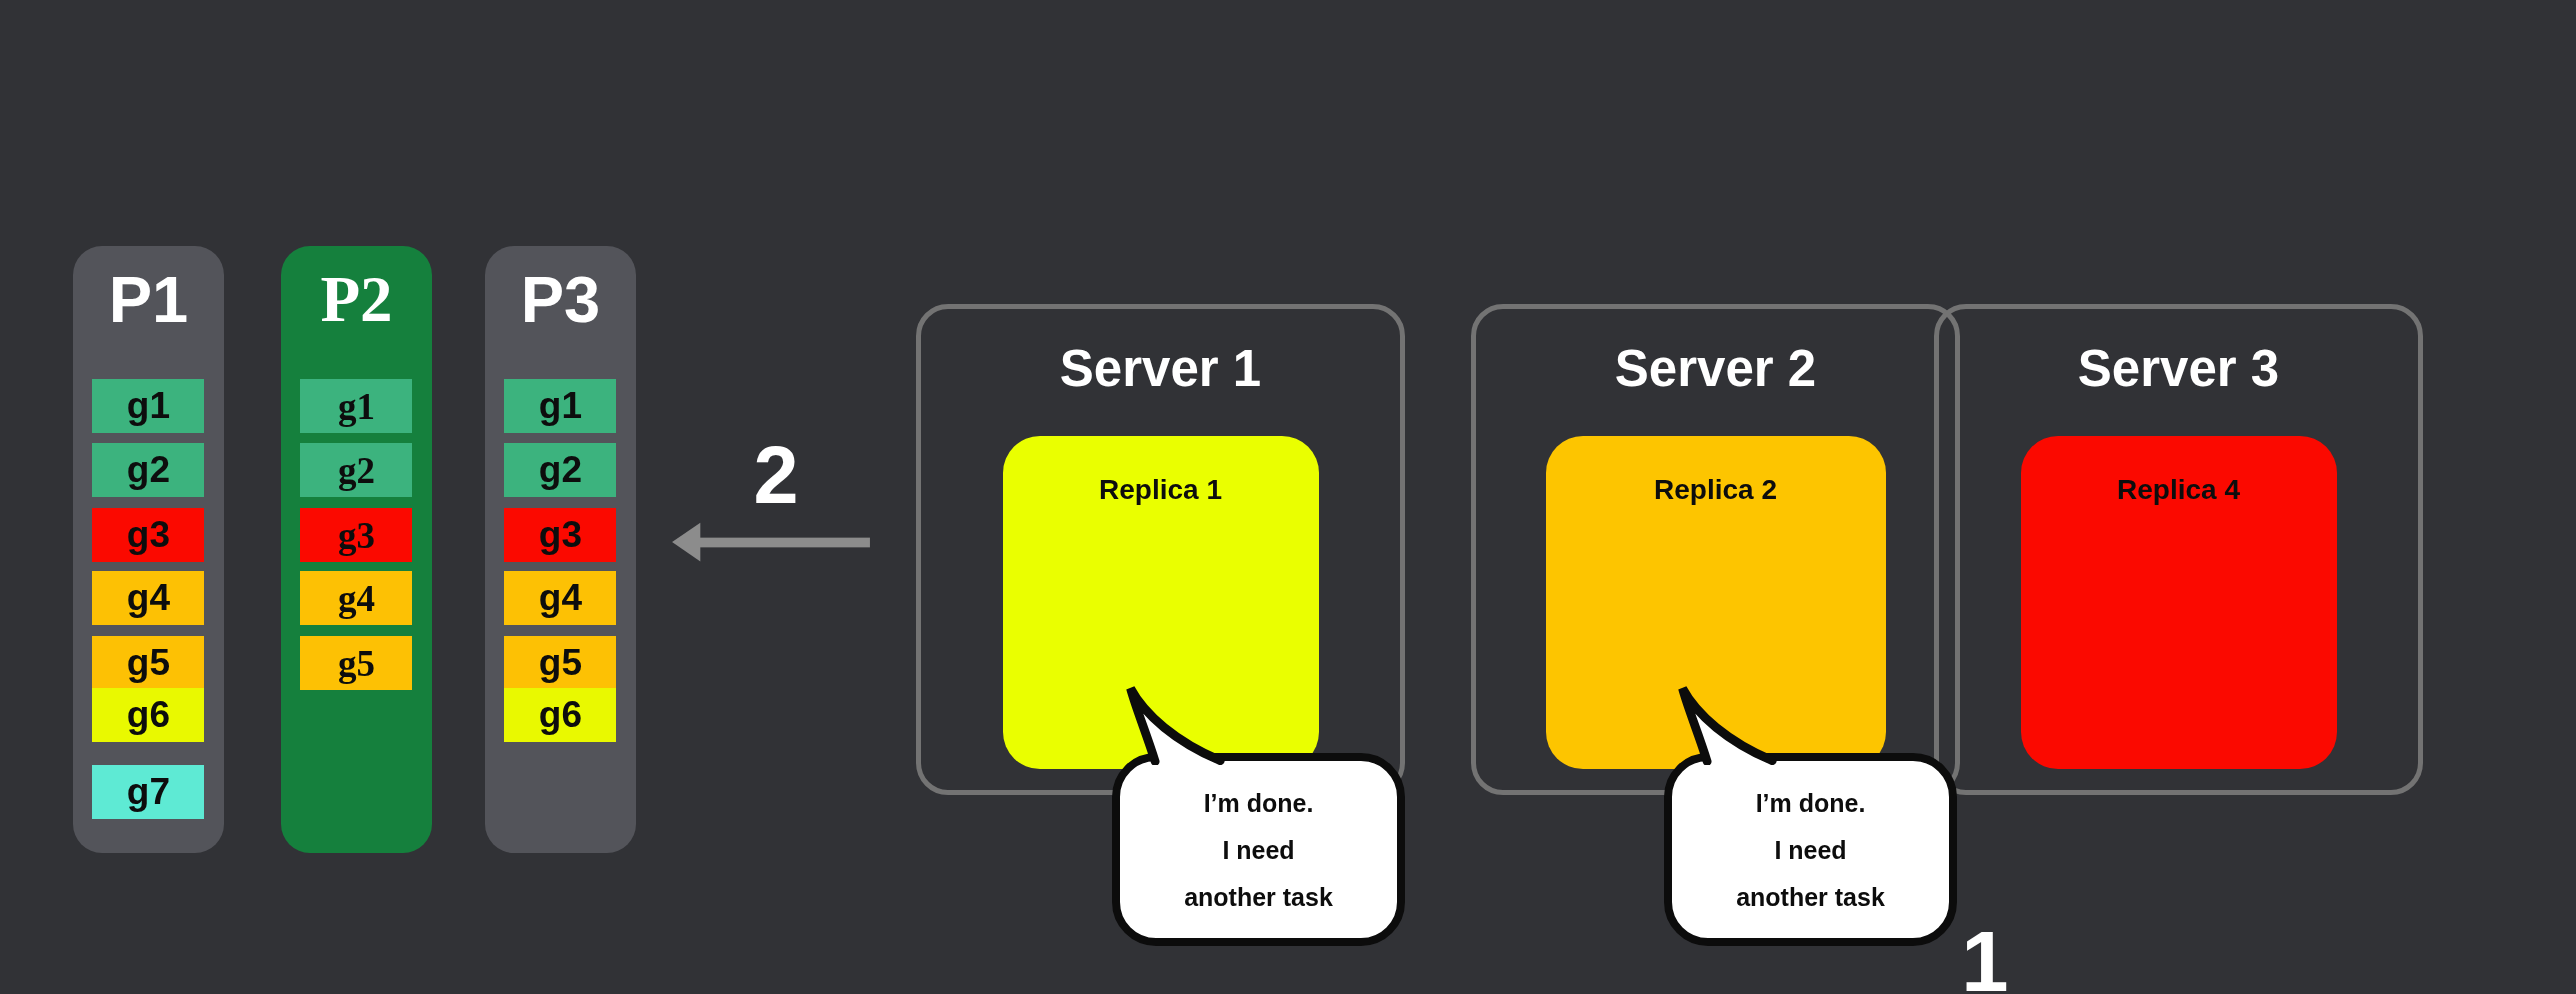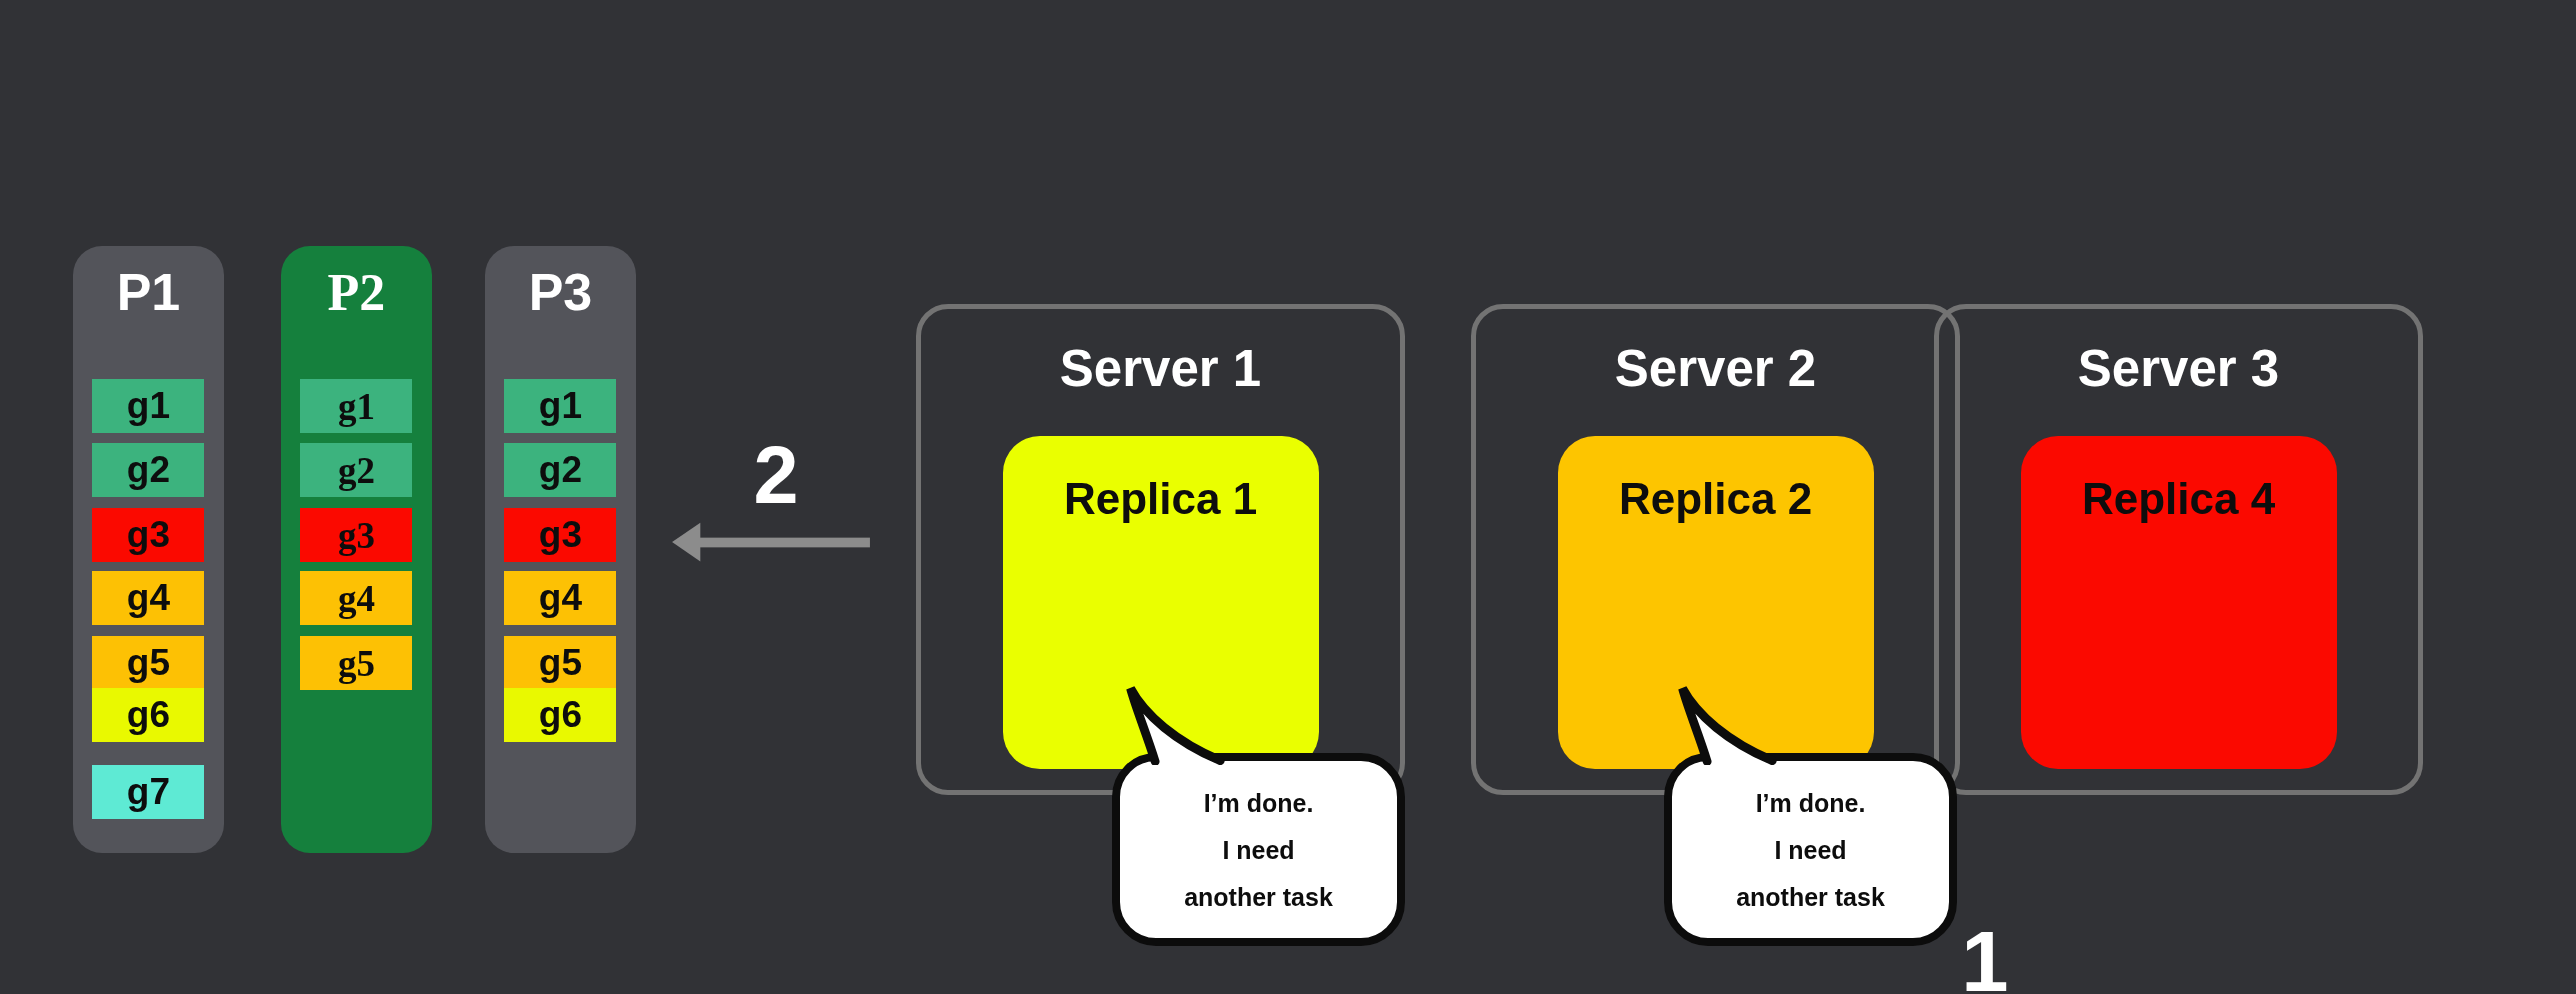--- a/index.html
+++ b/index.html
@@ -10,21 +10,21 @@
     font-weight:bold;
   }
   
   .partition{
     position:absolute;top:246px;width:151px;height:607px;
     background:#53545a;border-radius:29px;
   }
   .p1{left:73px}.p2{left:281px}.p3{left:485px}
   .ptitle{
     position:absolute;top:17.7px;left:0;width:100%;
-    text-align:center;font-size:52px;line-height:1.1;color:#ffffff;
+    text-align:center;font-size:65px;line-height:1.1;color:#ffffff;
   }
   .task{
     position:absolute;left:19.4px;width:112px;height:54px;
     display:flex;align-items:center;justify-content:center;
     font-size:37px;color:#0d0d0d;
   }
   .t1{top:133px}.t2{top:197px}.t3{top:262px}.t4{top:325px}
   .t5{top:390px}.t6{top:442px}.t7{top:519px}
   
   .step2{
@@ -45,21 +45,21 @@
   .stitle{
     position:absolute;top:32px;left:0;width:100%;
     text-align:center;font-size:51px;line-height:1.1;color:#ffffff;
   }
   .replica{
     position:absolute;top:127px;left:50%;transform:translateX(-50%);
     width:316px;height:333px;border-radius:37px;
   }
   .rlabel{
     position:absolute;top:39px;left:0;width:100%;
-    text-align:center;font-size:44px;line-height:1.1;color:#0d0d0d;
+    text-align:center;font-size:28px;line-height:1.1;color:#0d0d0d;
   }
   
   .bubble{
     position:absolute;top:753px;width:293px;height:193px;
     background:#ffffff;border:8.8px solid #0c0c0c;border-radius:44px;
     box-sizing:border-box;z-index:4;
   }
   .b1{left:1112px}.b2{left:1664px}
   .btext{
     position:absolute;top:18.6px;left:0;width:100%;
@@ -111,21 +111,21 @@
 
   <div class="server s1">
     <div class="stitle">Server 1</div>
     <div class="replica" style="background-color: rgb(234, 255, 0);">
       <div class="rlabel">Replica 1</div>
     </div>
   </div>
 
   <div class="server s2">
     <div class="stitle">Server 2</div>
-    <div class="replica" style="background-color: rgb(253, 197, 0);">
+    <div class="replica" style="background-color: rgb(253, 197, 0); padding-left: 24px;">
       <div class="rlabel">Replica 2</div>
     </div>
   </div>
 
   <div class="server s3">
     <div class="stitle">Server 3</div>
     <div class="replica" style="background-color: rgb(251, 9, 0);">
       <div class="rlabel">Replica 4</div>
     </div>
   </div>

